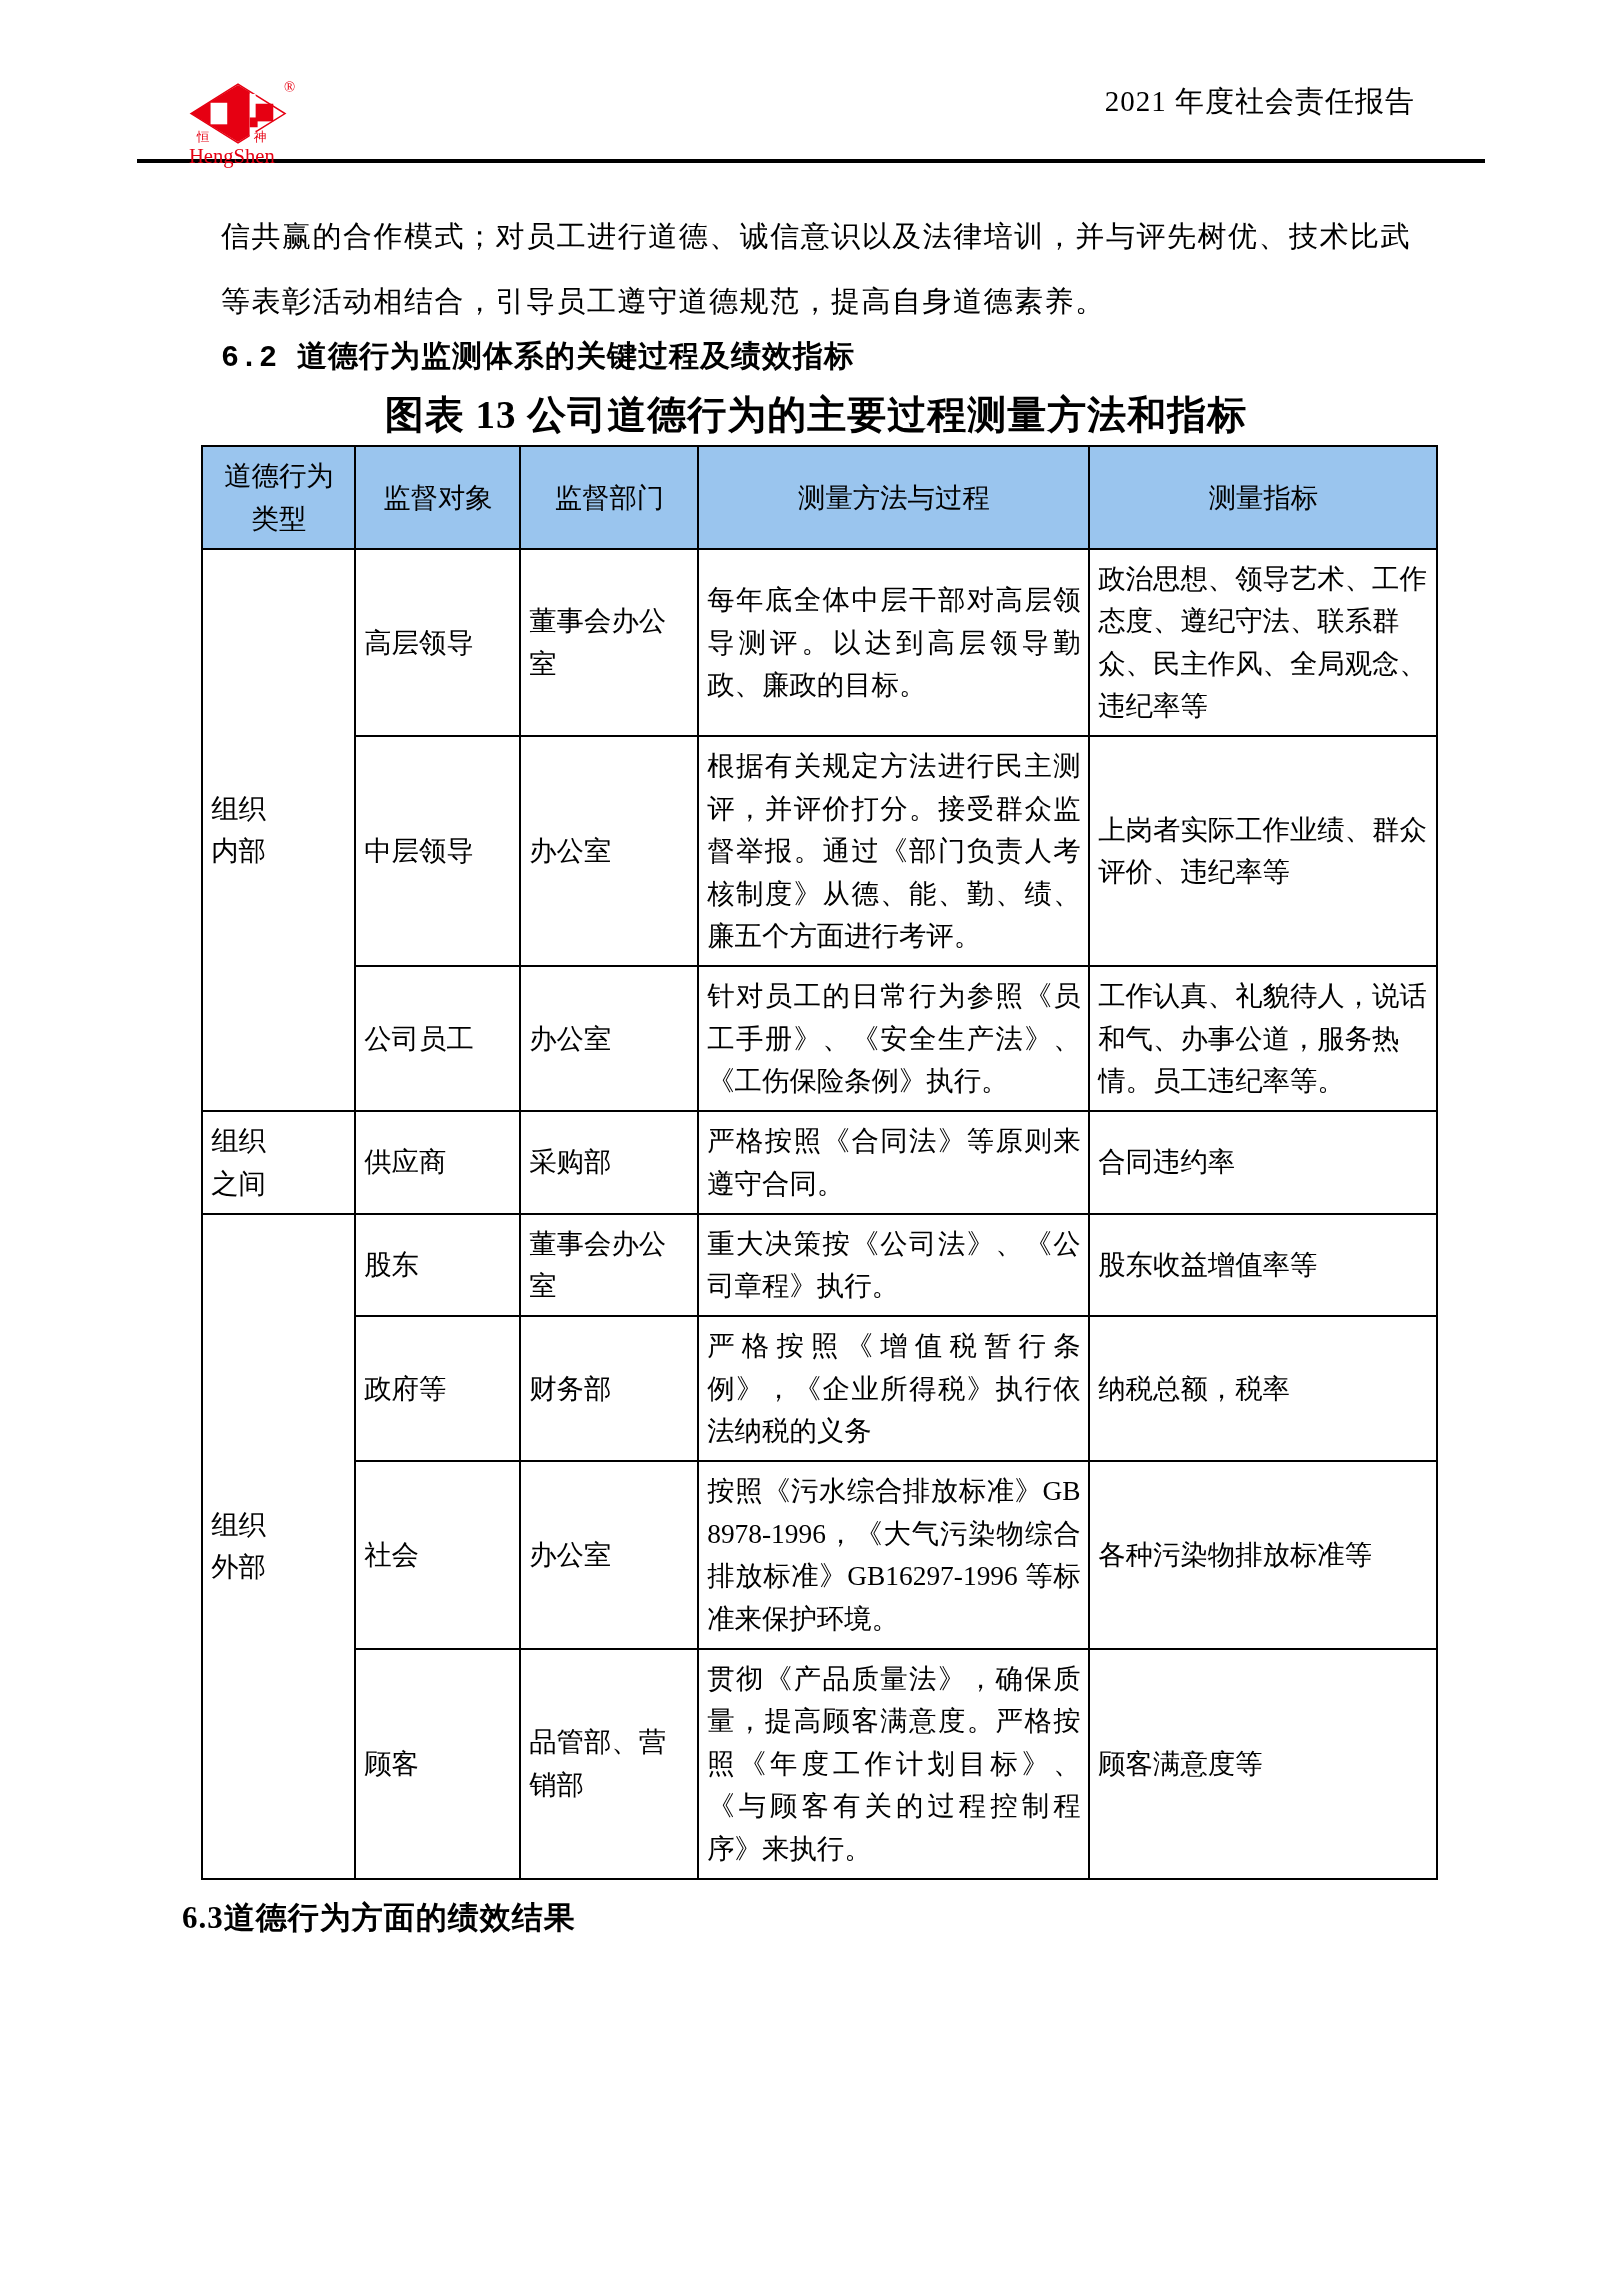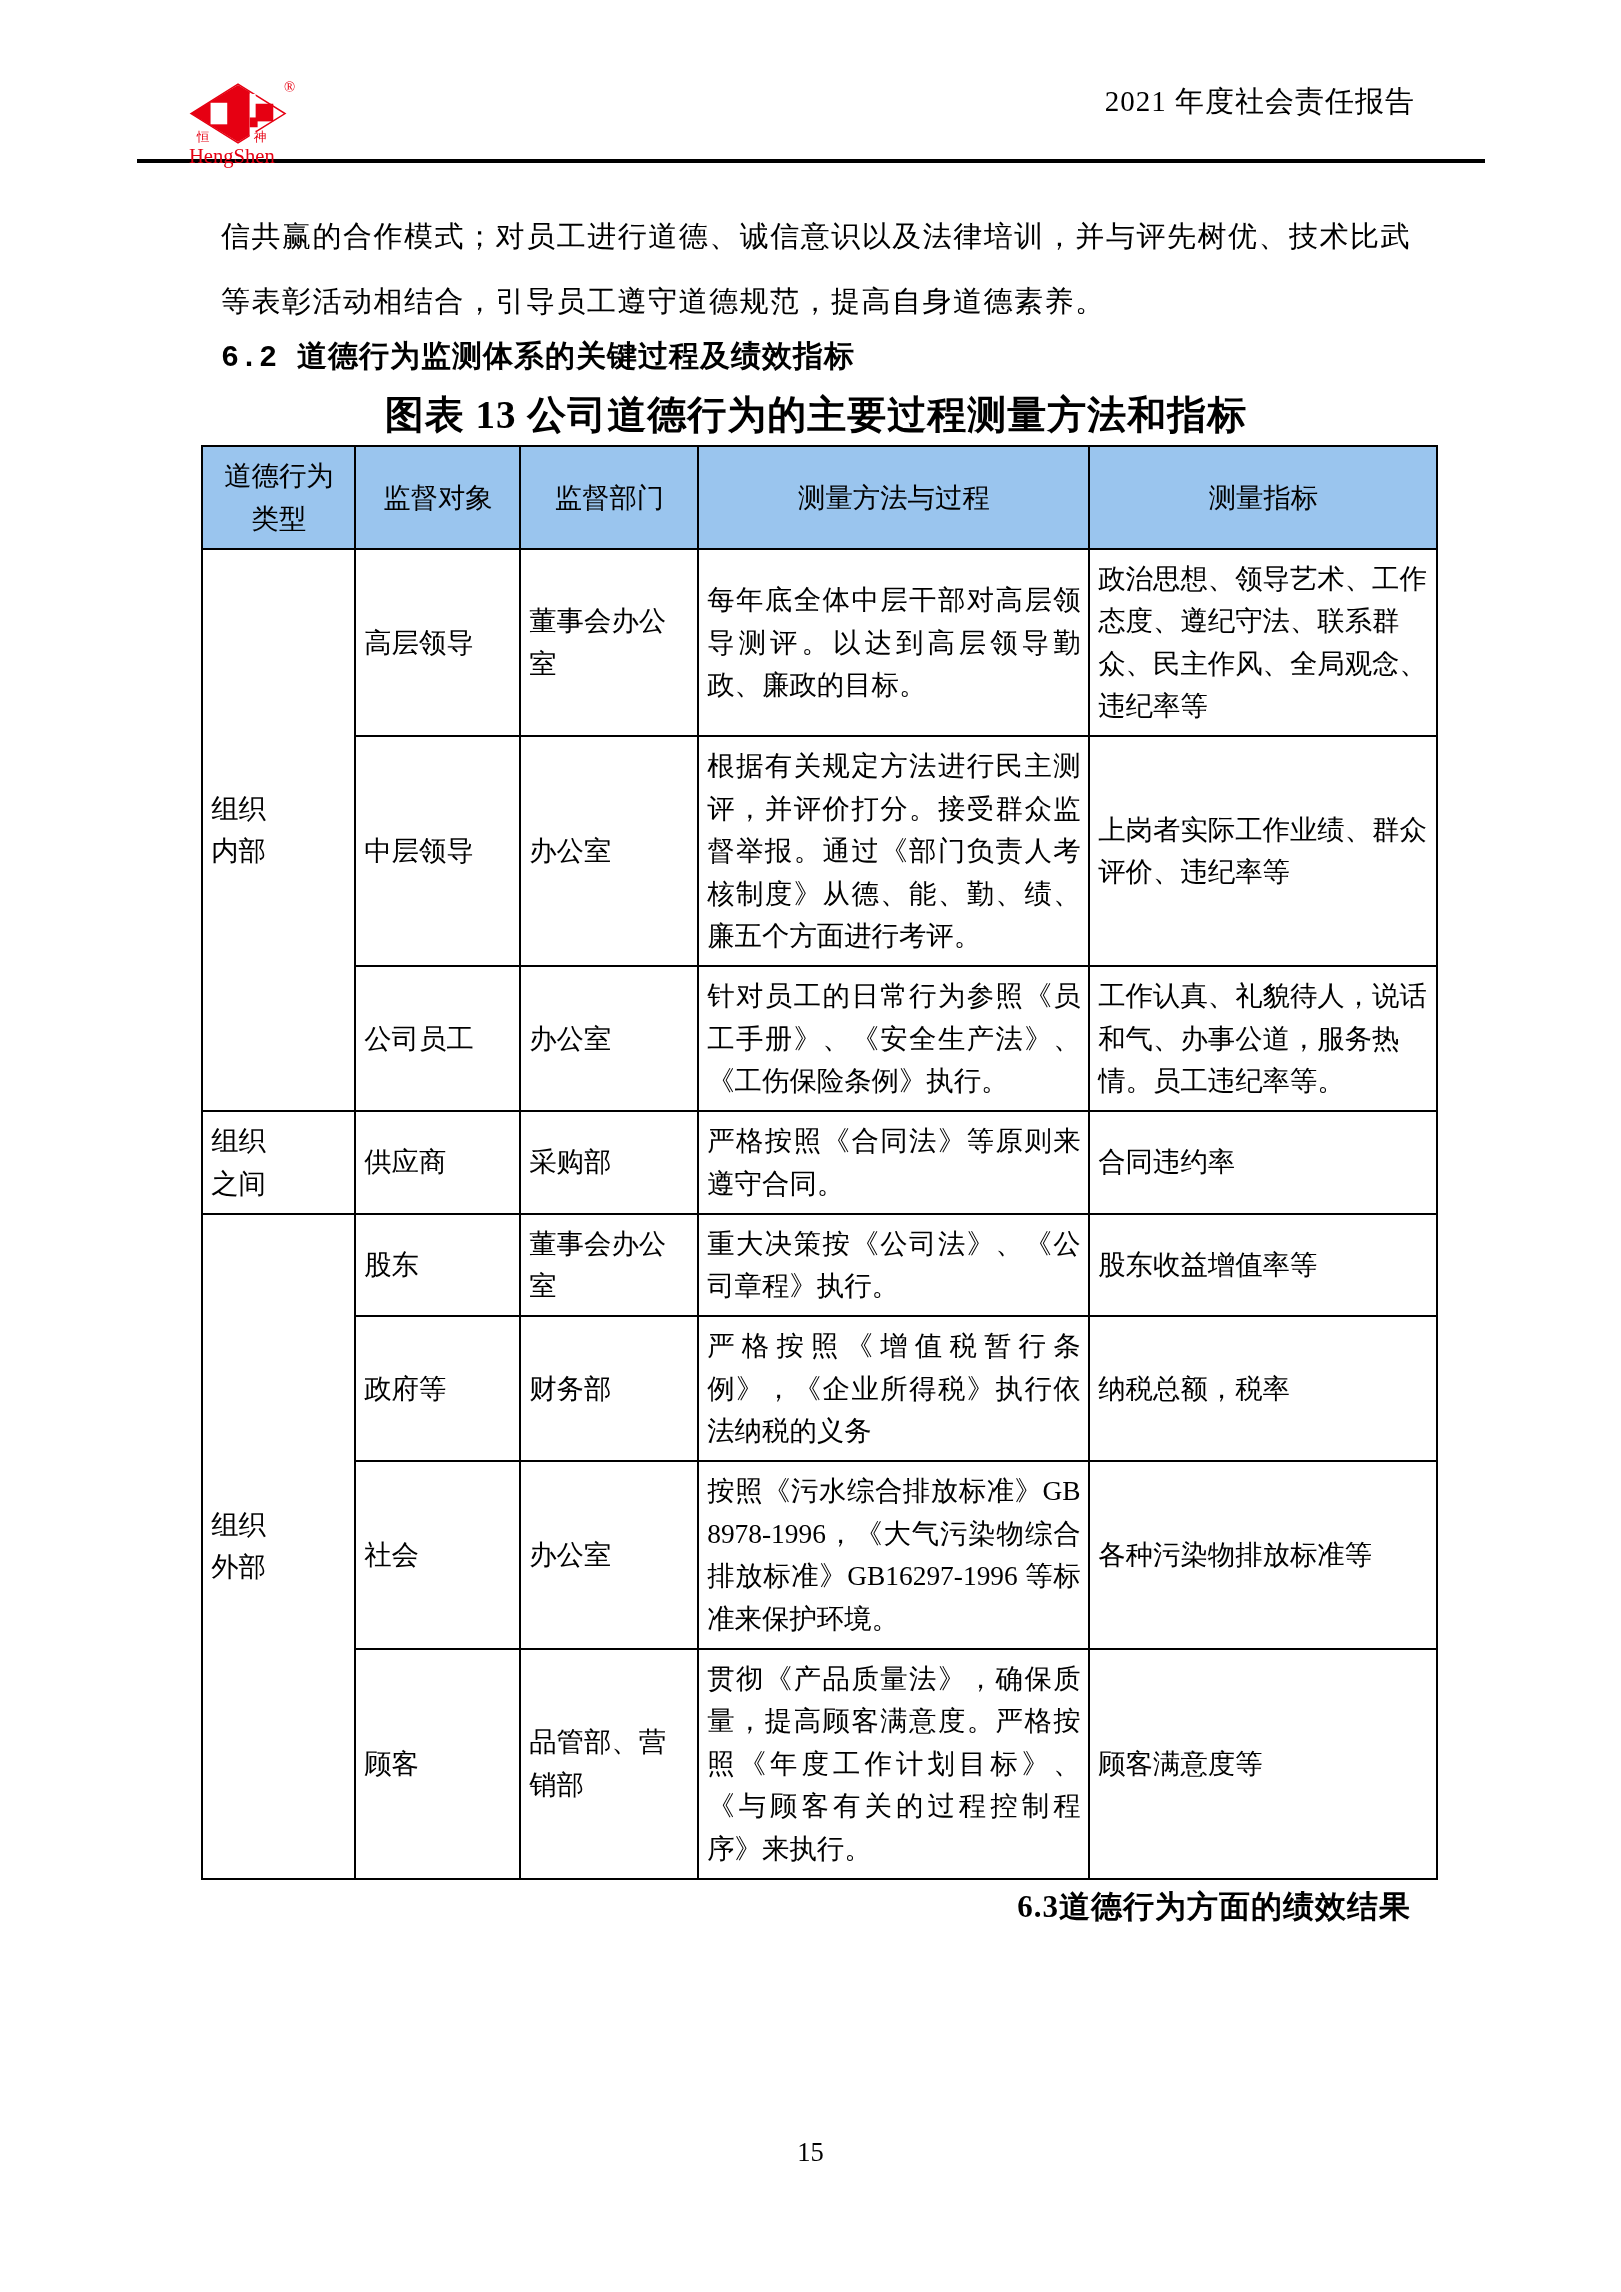--- a/index.html
+++ b/index.html
@@ -69,22 +69,22 @@
     word-break:break-all;
   }
   table.ethics th{
     background:var(--header-bg,#9ac5ee);
     text-align:center;
   }
   td.cell-type{padding-left:11.8px;}
   td.just{text-align:justify;margin-left:45px;}
   
   .h63{
-    margin:3px 0 0 -39px;font-size:31px;line-height:47px;
-    font-weight:bold;letter-spacing:1px;text-align:right;
+    margin:14px 0 0 -39px;font-size:31px;line-height:47px;
+    font-weight:bold;letter-spacing:1px;
   }
   .para-last{margin-top:23.5px;}
   .pagenum{
     position:absolute;left:0;right:0;top:2137px;
     text-align:center;font-size:26.5px;
   }
 </style>
 </head>
 <body>
 
@@ -204,16 +204,15 @@
           <td>顾客满意度等</td>
         </tr>
       </tbody>
     </table>
 
     <h2 class="h63">6.3道德行为方面的绩效结果</h2>
 
 
   </div>
 
-  <div class="pagenum">15</div>
 
 </div>
 
 
 </body></html>

